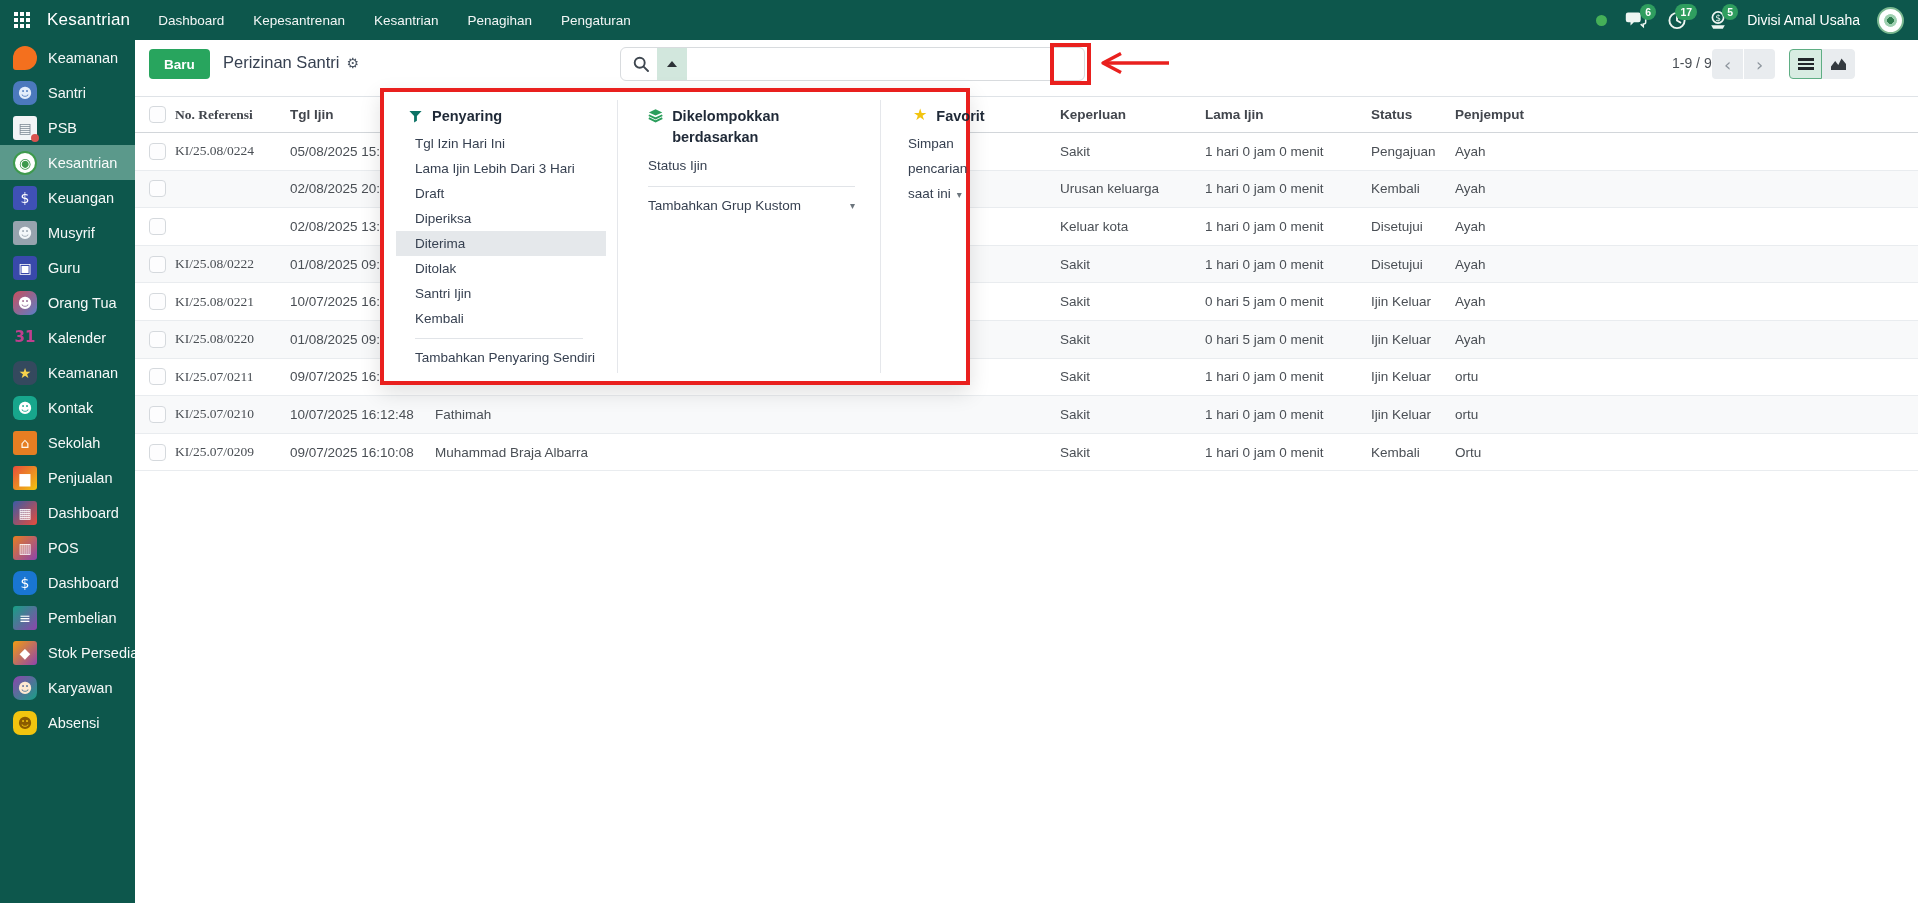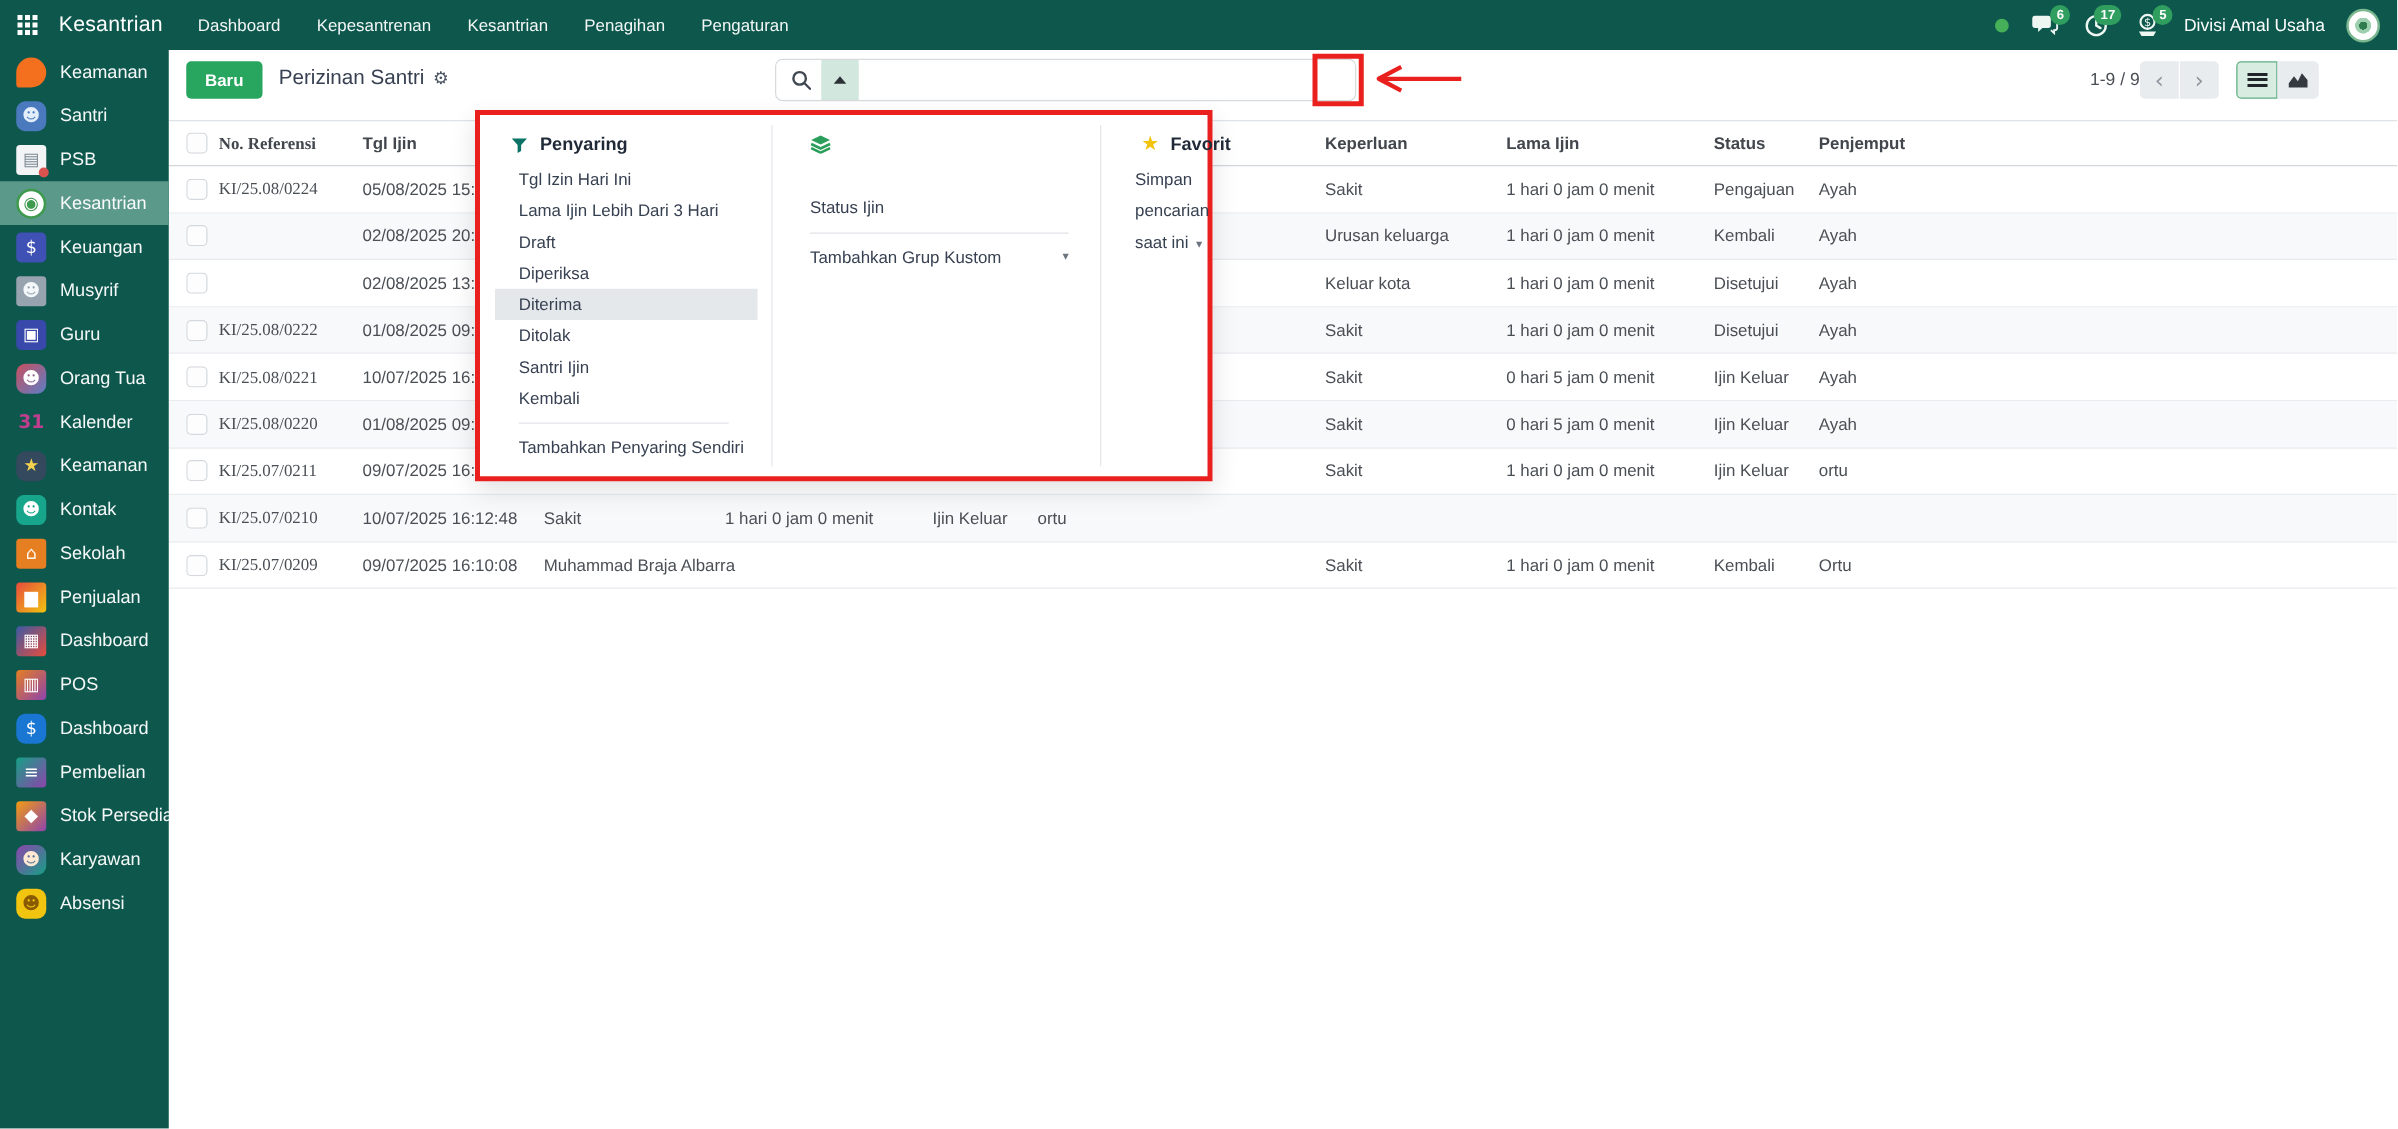--- a/index.html
+++ b/index.html
@@ -401,20 +401,21 @@
             <div class="cell c4">1 hari 0 jam 0 menit</div>
             <div class="cell c5">Ijin Keluar</div>
             <div class="cell c6">ortu</div>
           </div>
           <div class="trow alt">
             <div class="cell c-cb">
               <div class="cb"></div>
             </div>
             <div class="cell c0">KI/25.07/0210</div>
             <div class="cell c1">10/07/2025 16:12:48</div>
+            <div class="cell c2">Fathimah</div>
             <div class="cell c3">Sakit</div>
             <div class="cell c4">1 hari 0 jam 0 menit</div>
             <div class="cell c5">Ijin Keluar</div>
             <div class="cell c6">ortu</div>
           </div>
           <div class="trow">
             <div class="cell c-cb">
               <div class="cb"></div>
             </div>
             <div class="cell c0">KI/25.07/0209</div>
@@ -450,20 +451,21 @@
         </div>
       <div class="fp-hdiv" style="left:31px;top:246px;width:168px"></div>
       <div class="fp-add" style="left:31px;top:253px">Tambahkan Penyaring Sendiri</div>
 
       <div class="fp-head" style="left:264px;top:14px;width:200px">
         <svg width="17" height="15" viewBox="0 0 18 15" style="margin-top:2px">
             <path d="M9 0l8 3.8L9 7.6 1 3.8z" fill="#2b9e5c"></path>
             <path d="M1 7.2l8 3.8 8-3.8" fill="none" stroke="#2b9e5c" stroke-width="2.2"></path>
             <path d="M1 10.7l8 3.8 8-3.8" fill="none" stroke="#2b9e5c" stroke-width="2.2"></path>
           </svg>
+        <span class="txt">Dikelompokkan berdasarkan</span>
       </div>
       <div class="fp-item" style="position:absolute;left:245px;top:61px;width:190px"><span>Status Ijin</span></div>
       <div class="fp-hdiv" style="left:264px;top:94px;width:207px"></div>
       <div class="fp-add" style="left:264px;top:101px;width:207px">
         <span>Tambahkan Grup Kustom</span>
         <span class="crt" style="float:right;color:#6c757d;font-family:'DejaVu Sans',sans-serif;font-size:10px">▾</span>
       </div>
 
       <div class="fp-head" style="left:529px;top:14px">
         <span class="star">★</span>

